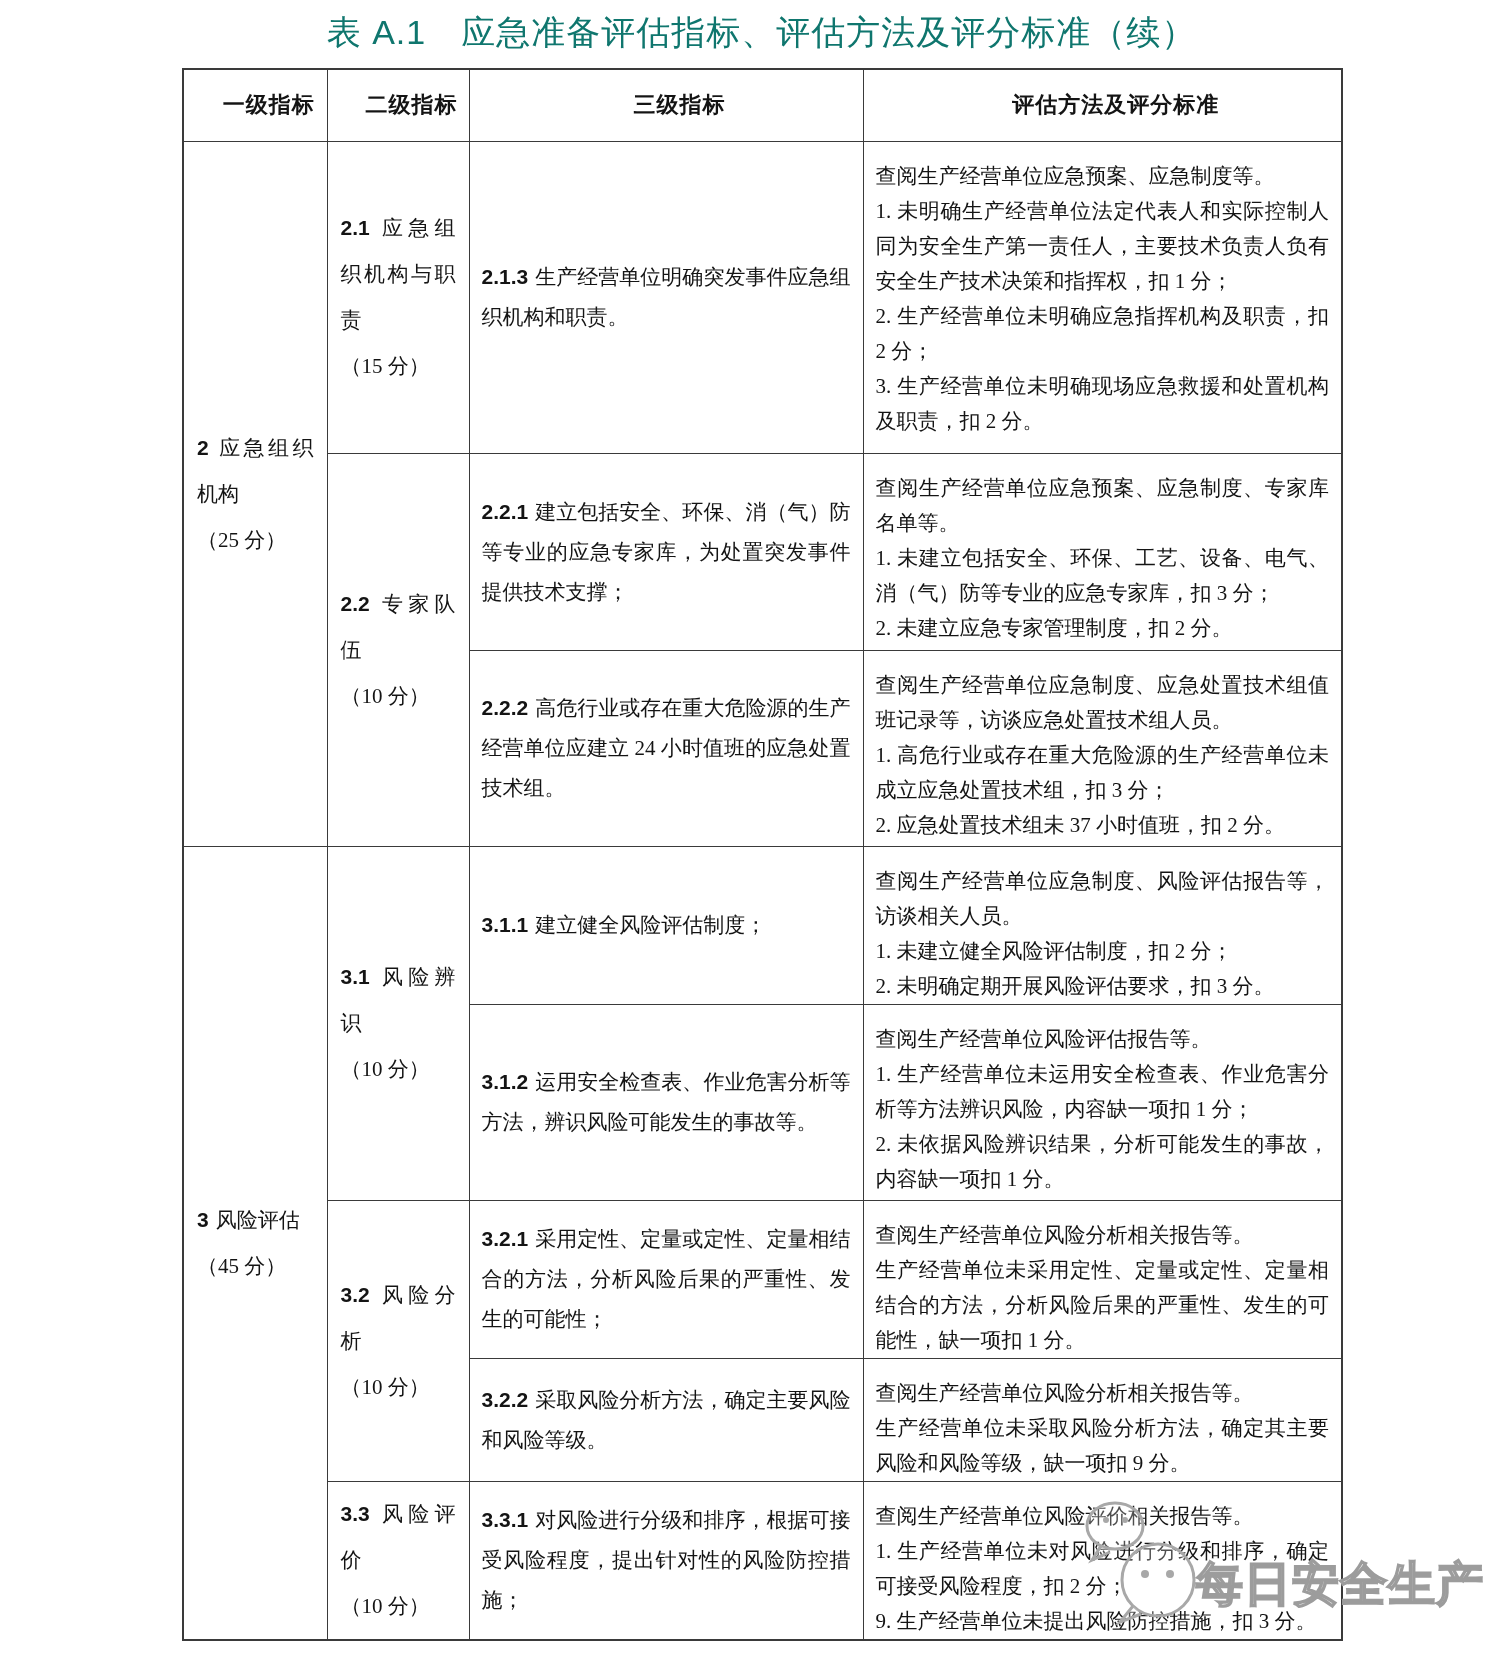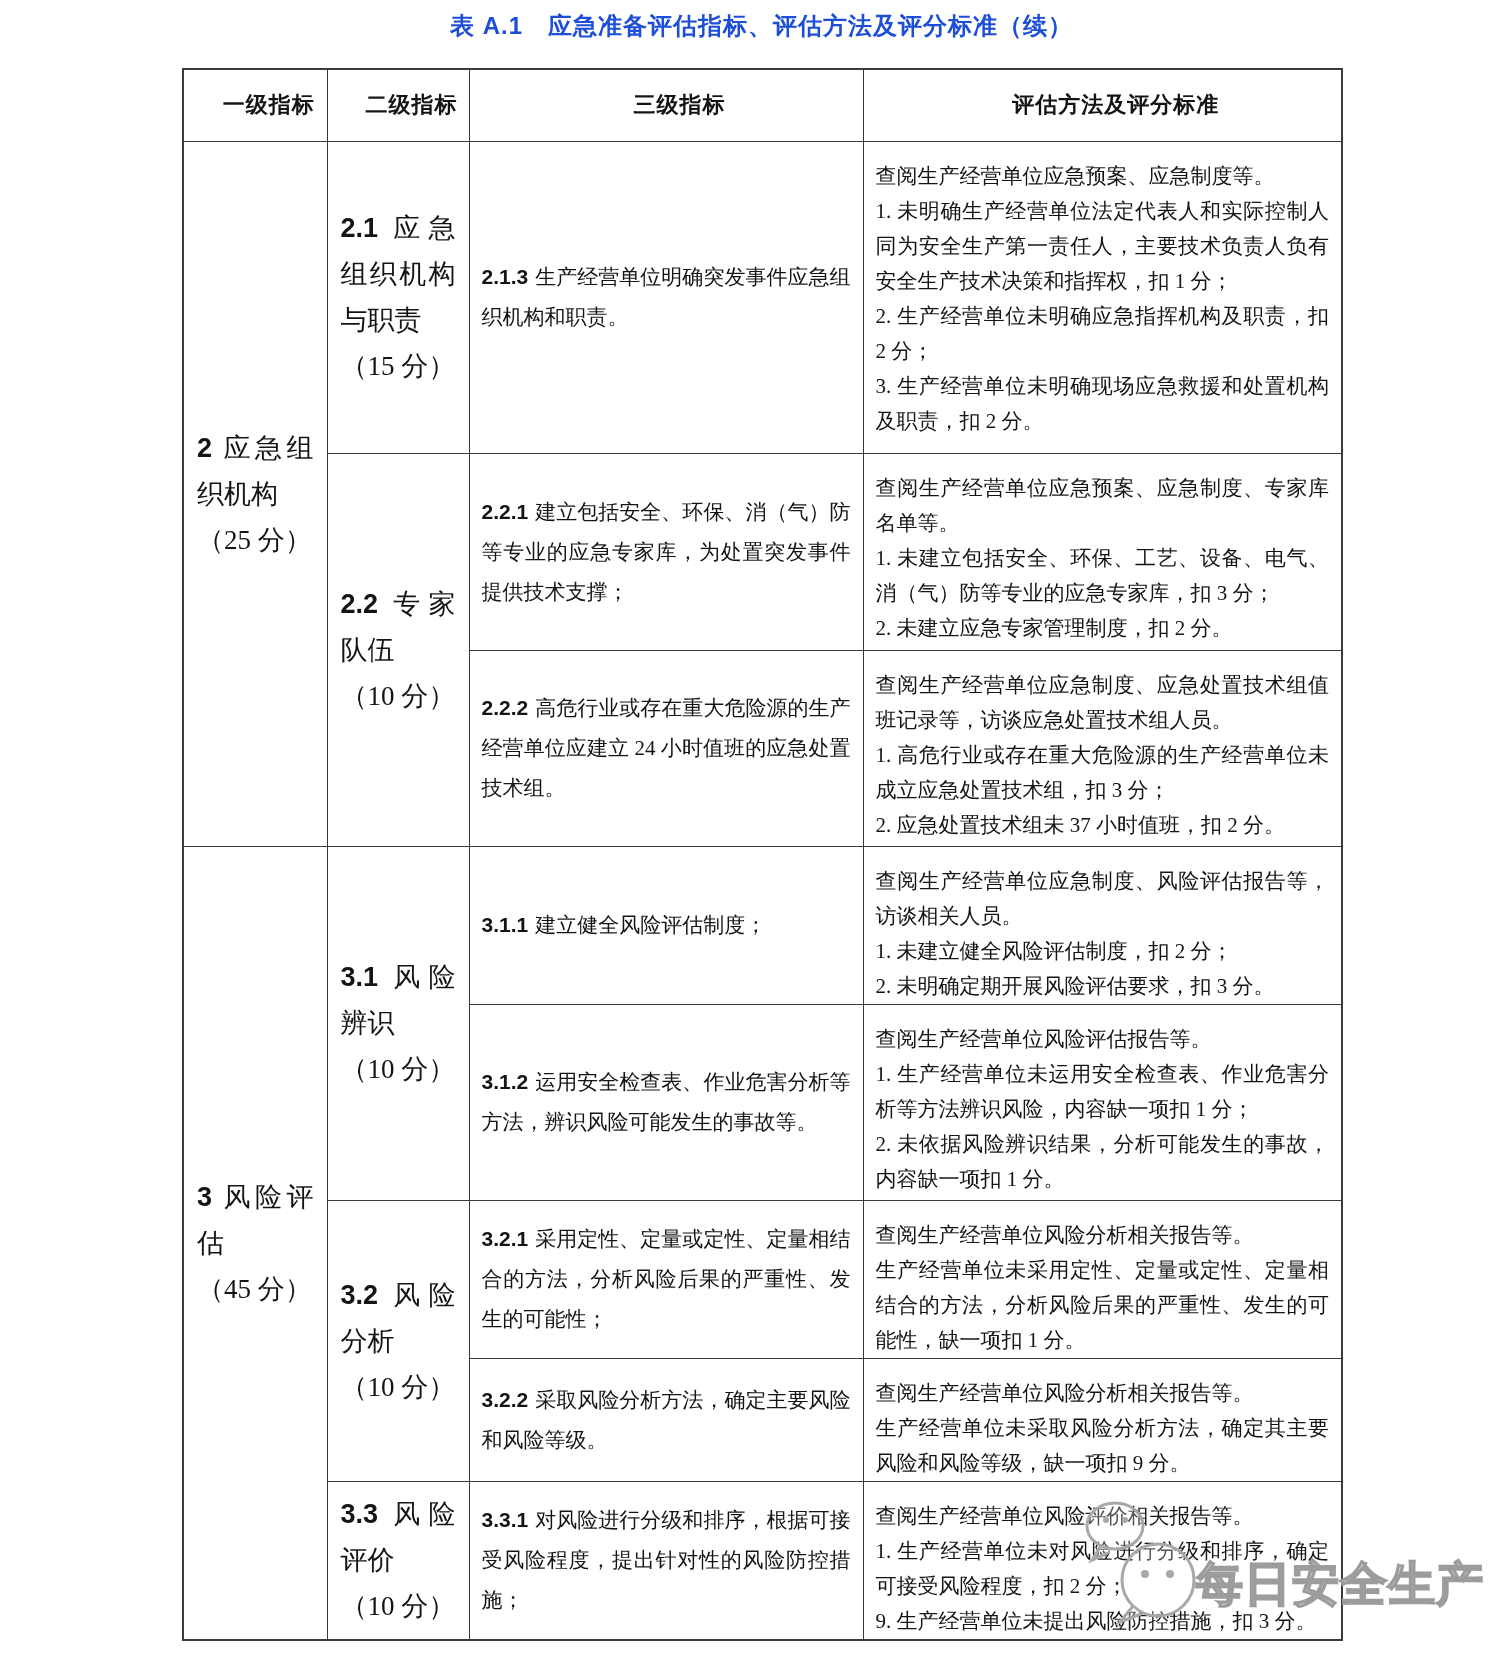--- a/index.html
+++ b/index.html
@@ -7,22 +7,22 @@
     width:1488px; height:1655px;
     background:#ffffff;
     position:relative;
     font-family:"Liberation Serif", serif;
     color:#141414;
   }
   .doc-title {
     position:absolute; left:182px; top:10px; width:1159px;
     text-align:center;
     font-family:"Liberation Sans", sans-serif;
-    font-weight:bold; font-size:24px; letter-spacing:1px;
-    color:#1d4ed8;
+    font-weight:normal; font-size:34px; letter-spacing:1px;
+    color:#0f766e;
   }
   table.eval-table {
     position:absolute; left:182px; top:68px; width:1159px;
     border-collapse:collapse; table-layout:fixed;
     border:2px solid #3a3a3a;
     background:#fff;
   }
   .eval-table th, .eval-table td {
     border:1px solid #3a3a3a;
     overflow:hidden;
@@ -30,21 +30,21 @@
   .eval-table th {
     font-family:"Liberation Sans", sans-serif;
     font-weight:bold; font-size:22px;
     text-align:center; vertical-align:middle;
     letter-spacing:1px;
     padding-left:28px;
   }
   td.cell-lvl {
     vertical-align:middle;
     padding:0 13px;
-    font-size:27px; line-height:46px;
+    font-size:21px; line-height:46px;
   }
   .lvl-name { margin:0; text-align:justify; }
   .lvl-score { margin:0; text-align:left; }
   td.cell-ind {
     vertical-align:middle;
     padding:0 12px;
     font-size:21px; line-height:40px;
     text-align:justify;
   }
   td.cell-method {

